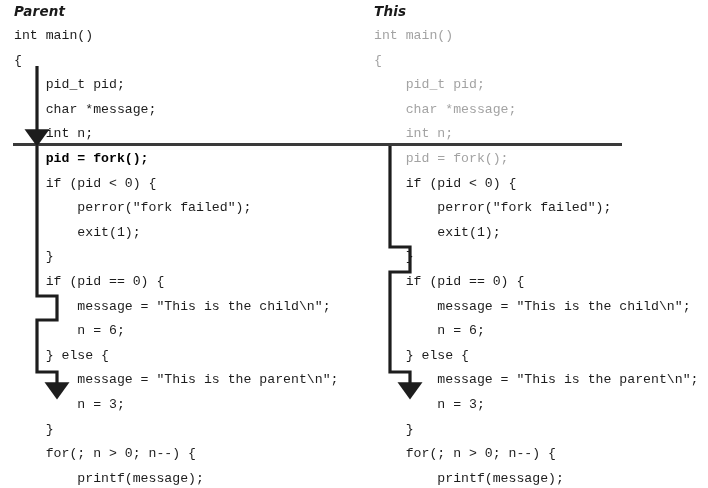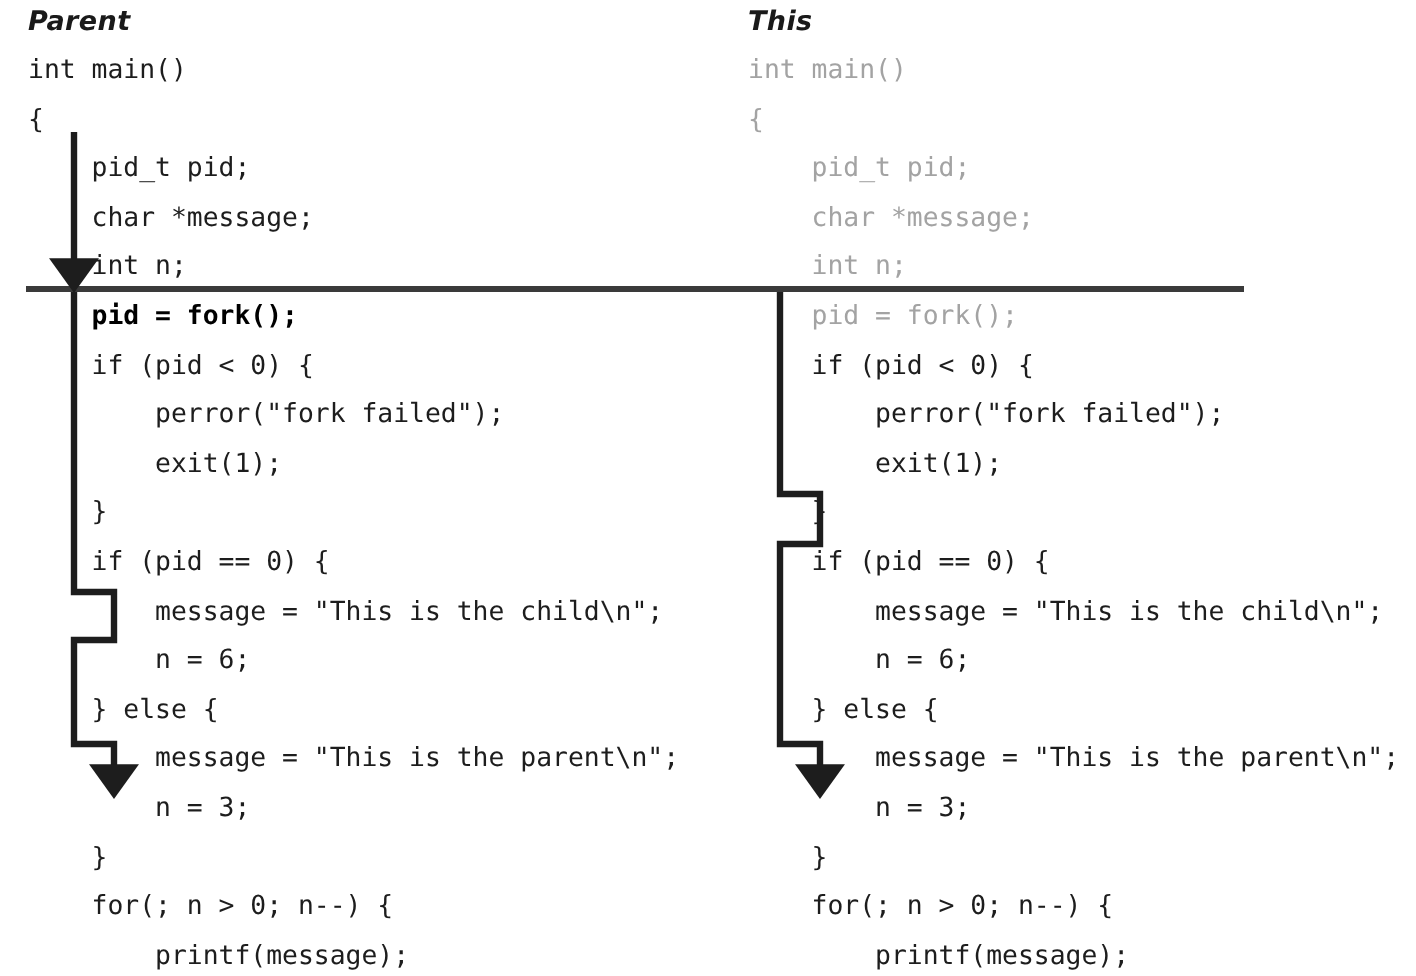--- a/index.html
+++ b/index.html
@@ -47,21 +47,21 @@
     position: absolute;
     left: 14px;
     top: 24px;
     width: 400px;
     font-family: "DejaVu Sans Mono", monospace;
     font-size: 13.2px;
     line-height: 24.6px;
     color: #1d1d1d;
     white-space: pre;
   }
-  .code .ln { display: block; height: 24.6px; }
+  .code .ln { display: block; height: 24.6px; font-family: Liberation Mono, monospace; }
   .code .dim { color: #a3a3a3; }
   .code .bold { font-weight: bold; color: #000; }
 
   
   .hline {
     position: absolute;
     left: 13px;
     top: 143px;
     width: 609px;
     height: 3px;

